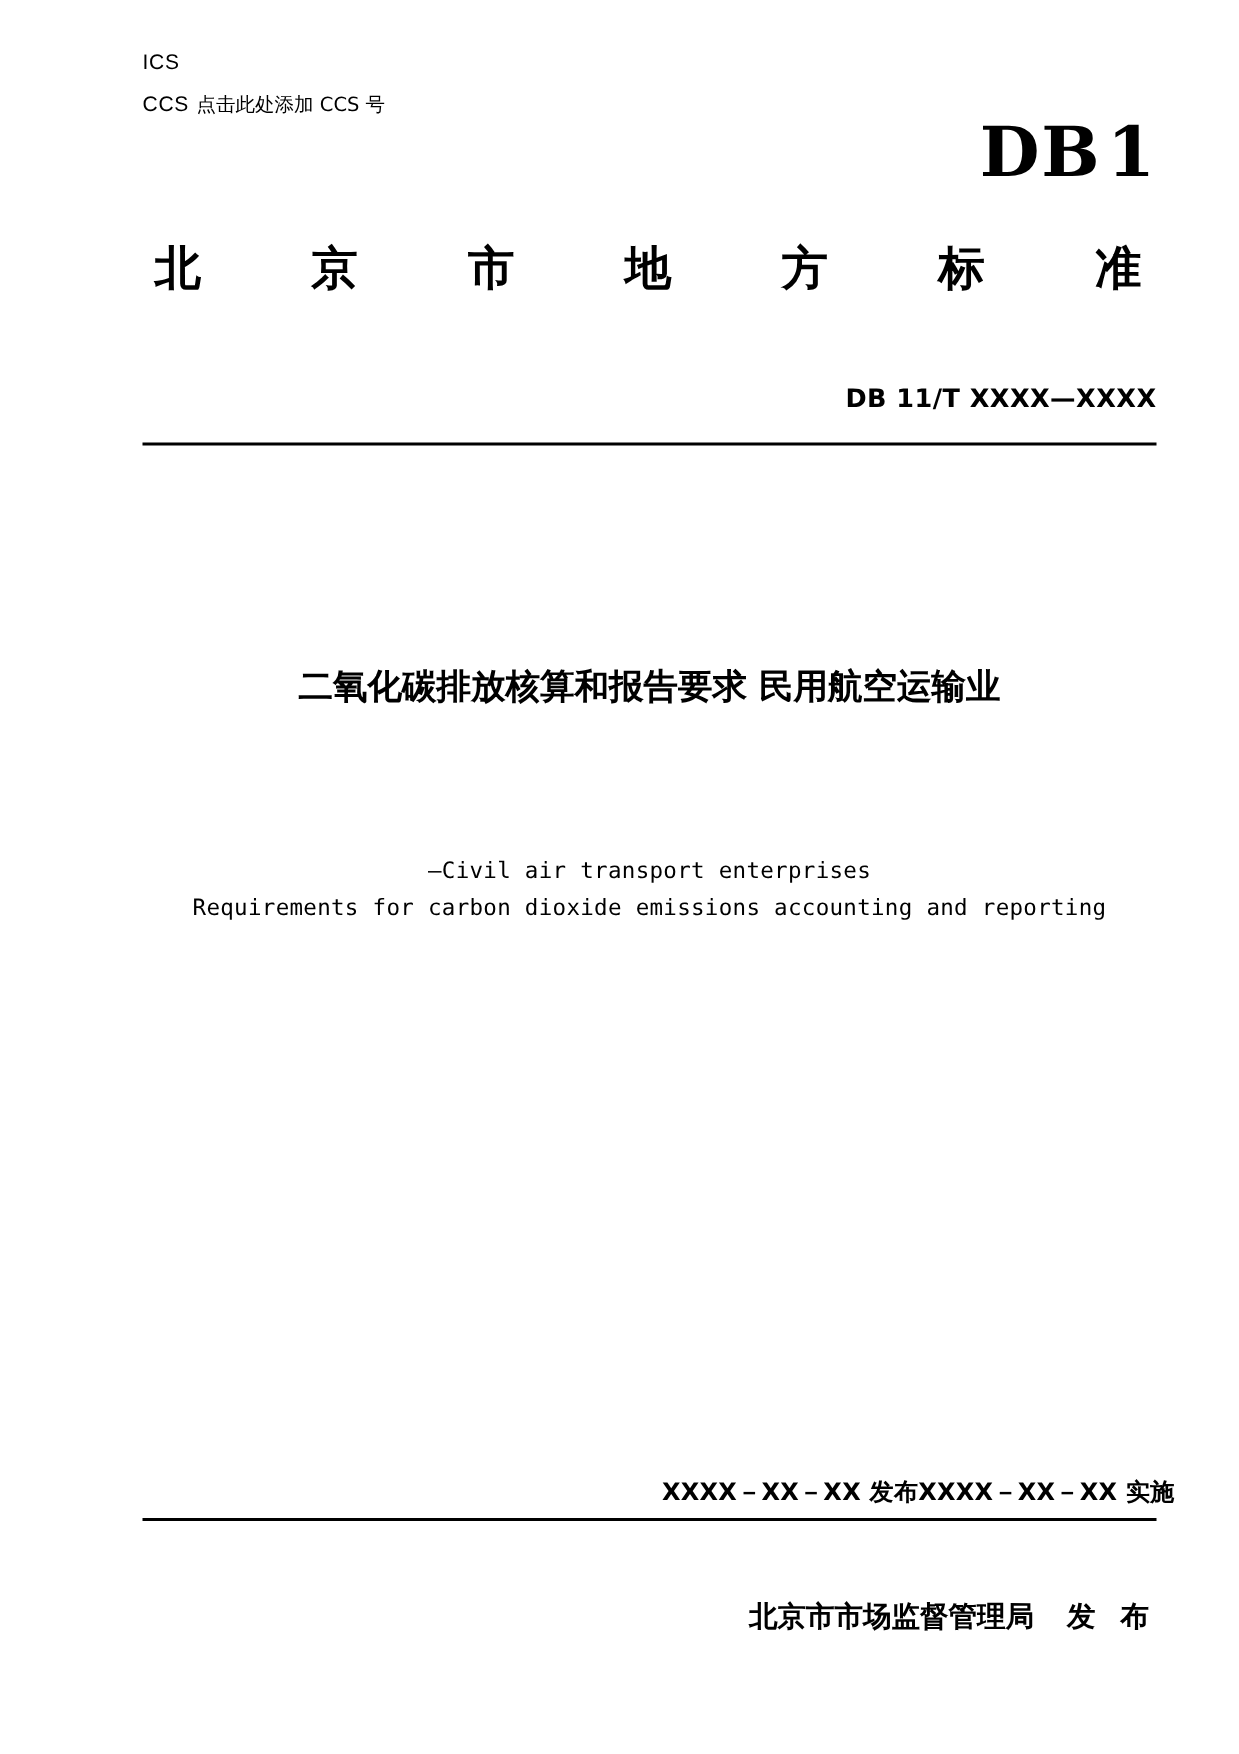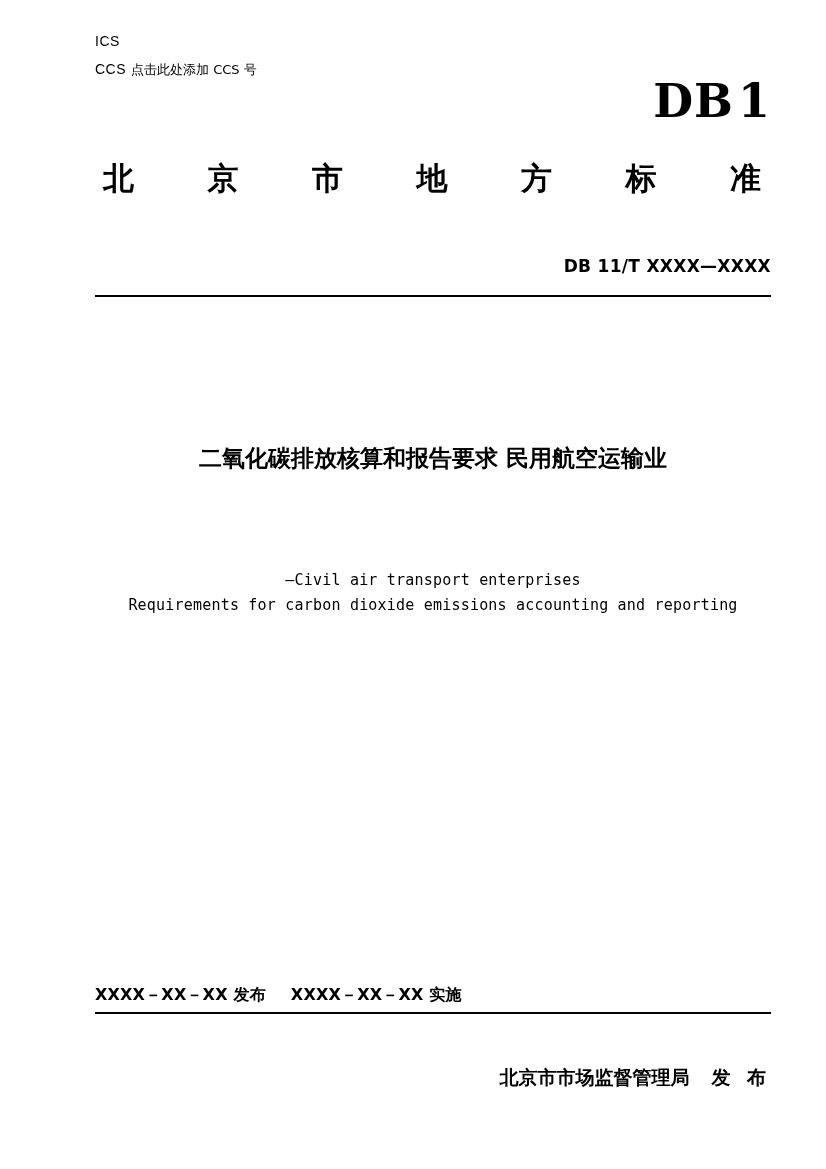--- a/index.html
+++ b/index.html
@@ -138,30 +138,29 @@
   .rule-bottom {
     position: absolute;
     left: 0;
     top: 1012px;
     width: 676px;
     height: 2px;
     background: #000;
   }
   .dates {
     position: absolute;
-    left: 0;
+    left: 12px;
     top: 985px;
     width: 676px;
     display: flex;
-    justify-content: flex-start;
+    justify-content: flex-end;
     font-family: "DejaVu Sans", sans-serif;
     font-weight: bold;
     font-size: 16px;
     letter-spacing: 0.2px;
-    gap: 25px;
   }
   .issuer {
     position: absolute;
     left: 0;
     top: 1065px;
     width: 676px;
     text-align: right;
     font-family: "DejaVu Sans", sans-serif;
     font-weight: bold;
     font-size: 19px;

